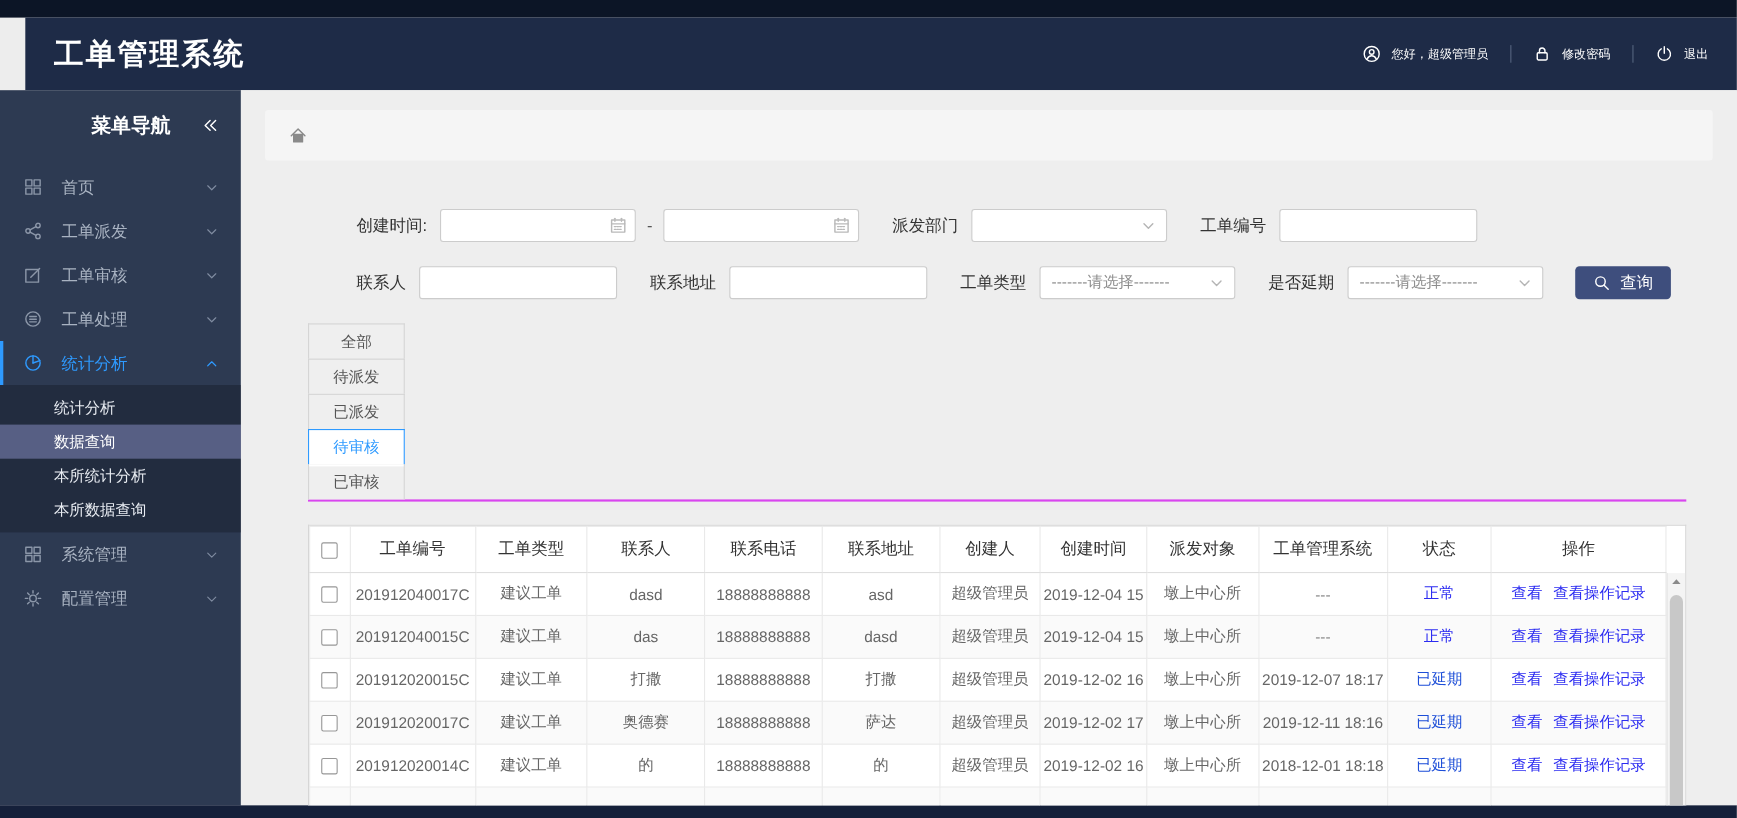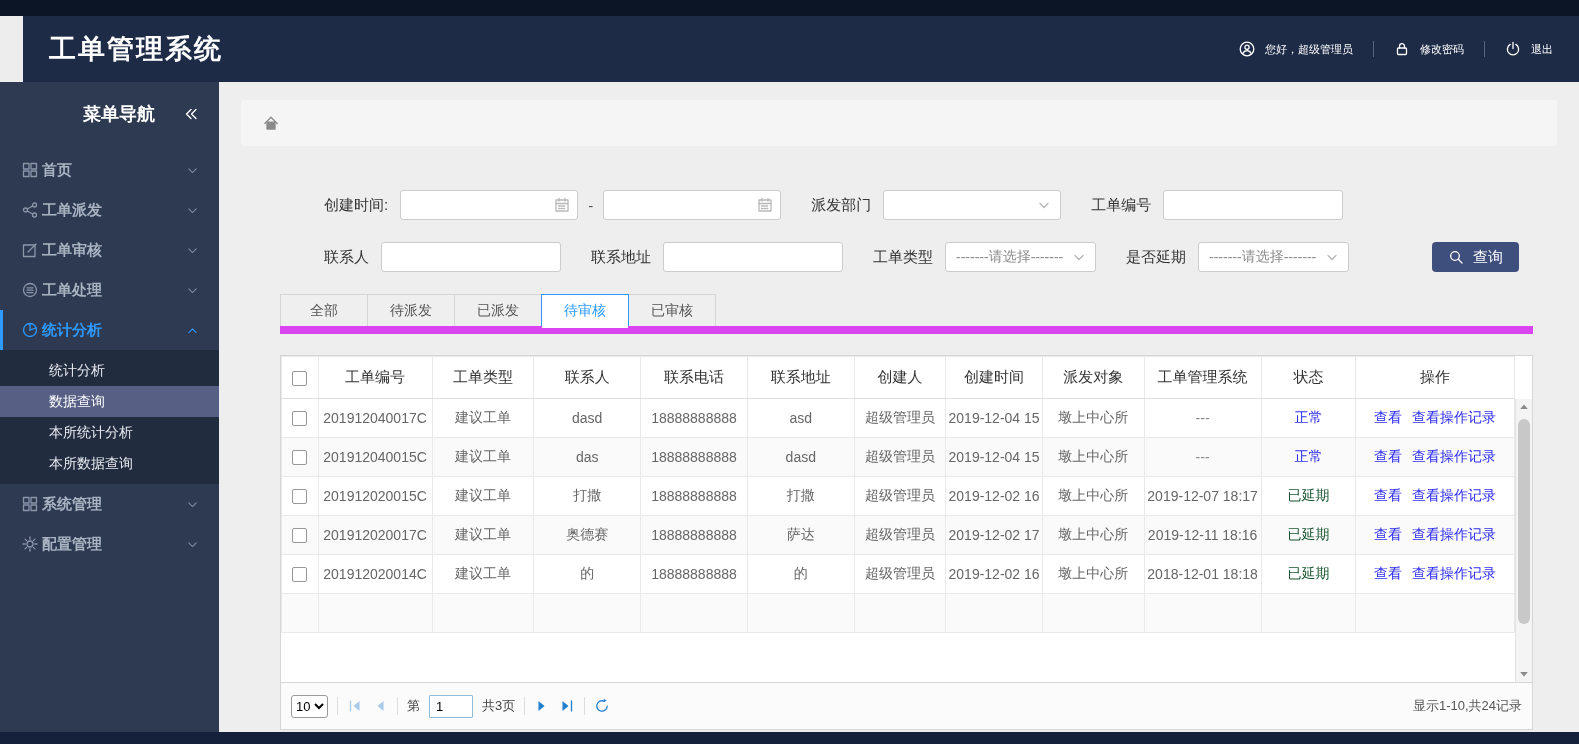--- a/index.html
+++ b/index.html
@@ -16,22 +16,22 @@
   .header-divider { width:1px; height:16px; background:#55647f; }
 
   
   .page { display:flex; height:650px; }
 
   
   .sidebar { width:219px; background:#2d3a52; flex:none; }
   .sidebar-header { height:64px; display:flex; align-items:center; justify-content:flex-end;
     padding-right:20px; gap:28px; color:#fff; font-size:18px; font-weight:bold; }
   .menu { margin-top:4px; }
-  .menu-item { height:40px; display:flex; align-items:center; gap:4px; padding:0 20px 0 19px;
-    border-left:3px solid transparent; color:#a9b3c2; font-size:15px; cursor:pointer;font-weight:bold; }
+  .menu-item { height:40px; display:flex; align-items:center; gap:18px; padding:0 20px 0 19px;
+    border-left:3px solid transparent; color:#a9b3c2; font-size:15px; cursor:pointer; }
   .menu-item .mi-icon { color:#8b96a8; display:flex; }
   .menu-item .mi-chevron { margin-left:auto; color:#7f8ba0; display:flex; }
   .menu-item.active { color:#2e9aff; border-left-color:#2e9aff; }
   .menu-item.active .mi-icon, .menu-item.active .mi-chevron { color:#2e9aff; }
   .submenu { background:#222c3f; padding:5px 0; }
   .submenu-item { height:31px; display:flex; align-items:center; padding-left:49px;
     color:#e8ecf2; font-size:14px; cursor:pointer; }
   .submenu-item.selected { background:#575f84; color:#fff; }
 
   
@@ -45,44 +45,44 @@
   .f-label { margin-right:12px; white-space:nowrap; }
   .f-gap { width:30px; flex:none; }
   .text-input, .date-input-wrap, .ui-select { height:30px; border:1px solid #ccc; border-radius:3px; background:#fff; }
   .text-input { width:180px; padding:0 8px; font-size:14px; color:#333; outline:none; }
   .date-input-wrap { width:178px; position:relative; display:flex; align-items:center; }
   .date-input-wrap input { border:none; outline:none; width:100%; height:100%; padding:0 30px 0 8px; background:transparent; font-size:14px; }
   .date-icon { position:absolute; right:7px; color:#b9b9b9; display:flex; }
   .range-sep { margin:0 10px; color:#555; }
   .ui-select { width:178px; display:flex; align-items:center; justify-content:space-between;
     padding:0 8px 0 10px; color:#8d8d8d; font-size:14px; cursor:pointer; }
-  .ui-select.small { width:151px;font-family:Liberation Serif, serif; }
+  .ui-select.small { width:178px; }
   .ui-select .caret { color:#b5b5b5; display:flex; }
   .search-btn { margin-left:auto; margin-right:14px; height:30px; padding:0 16px; background:#3e4e7d;
     color:#fff; border:none; border-radius:4px; font-size:15px; display:flex; align-items:center; gap:9px; cursor:pointer; }
 
   
-  .tabs { display:flex; border-bottom:8px solid #d946ef; margin-top:4px; }
+  .tabs { display:flex; border-bottom:2px solid #d946ef; margin-top:4px;flex-direction:column; }
   .tab { width:88px; height:32px; line-height:30px; text-align:center; background:#efefef;
     border:1px solid #d5d5d5; border-bottom:none; margin-right:-1px; color:#555; font-size:14px; cursor:pointer; }
   .tab.active { background:#fff; color:#2e9aff; border-color:#2e9aff; position:relative; z-index:2; }
   .tab.active::after { content:""; position:absolute; left:0; right:0; bottom:-2px; height:2px; background:#fff; }
 
   
   .table-wrap { margin-top:21px; position:relative; background:#fff; border:1px solid #d6d6d6;
     border-bottom:none; height:327px; overflow:hidden; padding-right:17px; }
   table { border-collapse:collapse; table-layout:fixed; width:100%; }
   th, td { border:1px solid #e9e9e9; text-align:center; overflow:hidden; white-space:nowrap; }
   th { height:42px; font-weight:normal; font-size:15px; color:#333; background:#fff; border-bottom-color:#dedede; }
   td { height:39px; font-size:14px; color:#666; }
   tbody tr:nth-child(even) td { background:#fafafa; }
   .checkbox { display:inline-block; width:15px; height:15px; border:1px solid #979797; border-radius:2px;
     background:#fff; vertical-align:middle; cursor:pointer; }
   .status-normal { color:#2b2bf1; }
-  .status-delayed { color:#14532d; }
+  .status-delayed { color:#1d4ed8; }
   .op-link { color:#2b2bf1; margin:0 5px; cursor:pointer; text-decoration:none; }
   .dash { color:#888; }
 
   .vscroll { position:absolute; top:43px; right:0; bottom:0; width:17px; background:#f4f4f4; border-left:1px solid #e2e2e2; }
   .vs-btn { position:absolute; left:0; width:16px; height:16px; display:flex; align-items:center; justify-content:center; color:#8a8a8a; cursor:pointer; }
   .vs-btn.up { top:0; } .vs-btn.down { bottom:0; }
   .vs-thumb { position:absolute; top:20px; left:2px; width:12px; height:205px; background:#c8c8c8; border-radius:6px; cursor:pointer; }
 
   
   .pager { height:48px; border:1px solid #d6d6d6; background:#fbfbfb; display:flex; align-items:center;

